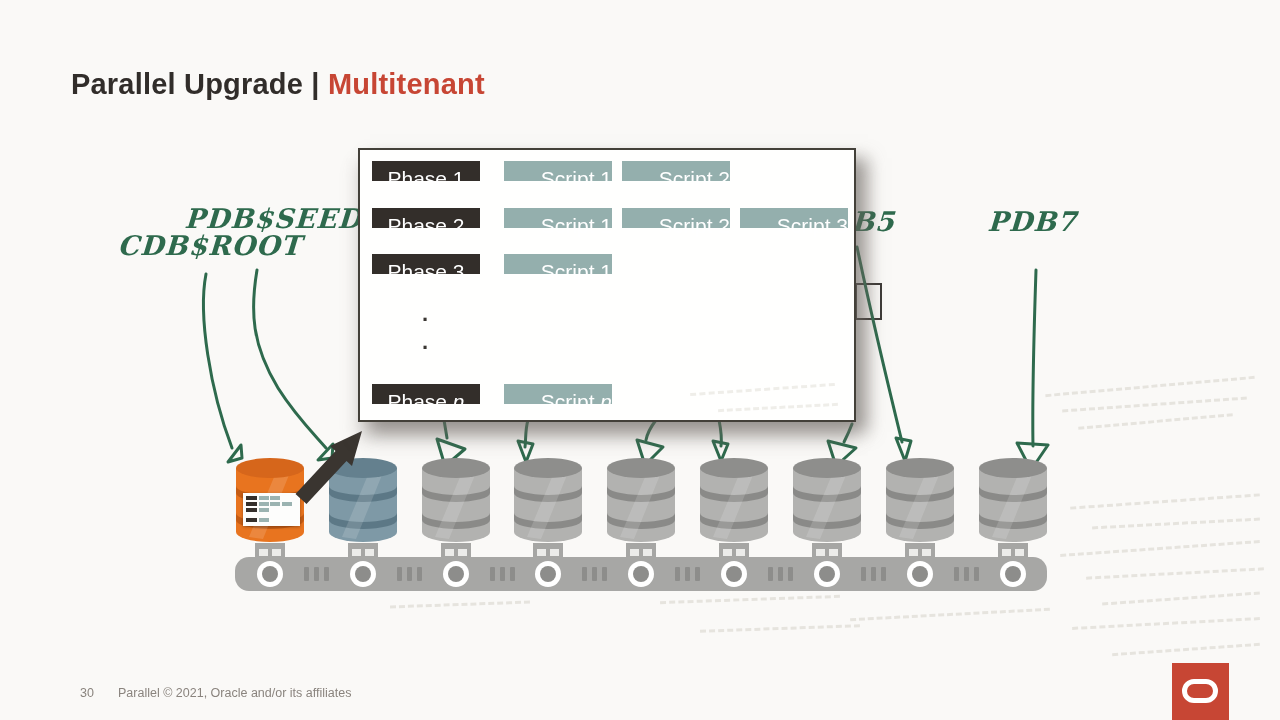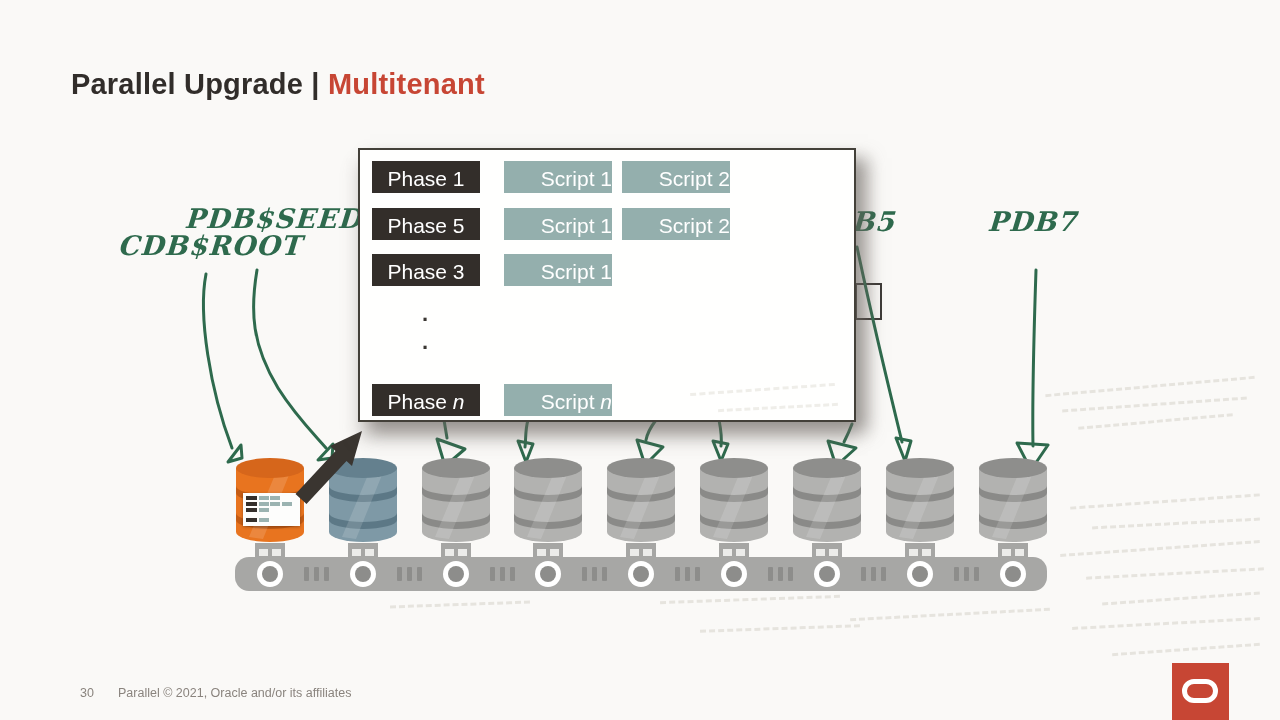--- a/index.html
+++ b/index.html
@@ -8,21 +8,21 @@
   
   .title{position:absolute;left:71px;top:68px;font-size:29px;font-weight:bold;color:#312D2A;letter-spacing:.2px;}
   .title .accent{color:#C74634;}
   
   .hw{position:absolute;font-family:"DejaVu Serif",serif;font-style:italic;font-weight:bold;
       font-size:27px;color:#2E6A4D;letter-spacing:1px;transform:skewX(-6deg);white-space:nowrap;}
   
   .panel{position:absolute;left:358px;top:148px;width:498px;height:274px;background:#FFFFFE;
          border:2px solid #434039;box-sizing:border-box;z-index:6;
          box-shadow:12px 10px 16px rgba(105,100,95,.55),2px 16px 18px rgba(105,100,95,.30);}
-  .cell{position:absolute;width:108px;height:32px;line-height:36px;text-align:center;
+  .cell{position:absolute;width:108px;height:20px;line-height:36px;text-align:center;
         color:#fff;font-size:21px;}
   .cell i{font-style:italic;}
   .phase{background:#332E2A;}
   .script{background:#94AFAD;text-align:right;}
   .dots{position:absolute;left:62px;top:150px;font-size:22px;font-weight:bold;color:#3A3632;line-height:28px;}
   
   .rect-outline{position:absolute;left:855px;top:283px;width:27px;height:37px;
                 border:2px solid #3D3A37;box-sizing:border-box;z-index:2;background:transparent;}
   
   .arrows{position:absolute;left:0;top:0;z-index:3;}
@@ -259,23 +259,24 @@
   <svg class="bigarrow" width="1280" height="720">
     <polygon fill="#3A3530" points="295.5,494 306.5,504 346.5,461 352,466 362,431 330,446 335.5,451"></polygon>
   </svg>
 
   <div class="panel" id="panel">
     <div class="tex inpanel" style="left:330px;top:238px;width:145px;transform:rotate(-4deg);"></div>
     <div class="tex inpanel" style="left:358px;top:256px;width:120px;transform:rotate(-3deg);"></div>
   <div class="cell phase" style="left: 12px; top: 11px;">Phase 1</div>
       <div class="cell script" style="left: 144px; top: 11px;">Script 1</div>
       <div class="cell script" style="left: 262px; top: 11px;">Script 2</div>
-      <div class="cell phase" style="left: 12px; top: 58px;">Phase 5</div>
+      <div class="cell phase" style="left: 12px; top: 58px;">Phase 2</div>
       <div class="cell script" style="left: 144px; top: 58px;">Script 1</div>
       <div class="cell script" style="left: 262px; top: 58px;">Script 2</div>
+      <div class="cell script" style="left: 380px; top: 58px;">Script 3</div>
       <div class="cell phase" style="left: 12px; top: 104px;">Phase 3</div>
       <div class="cell script" style="left: 144px; top: 104px;">Script 1</div>
       <div class="cell script" style="left: 144px; top: 234px;">Script <i>n</i></div>
       <div class="cell phase" style="left: 12px; top: 234px;">Phase <i>n</i></div>
       <div class="dots">
         <div>.</div>
         <div>.</div>
       </div>
     </div>
 

